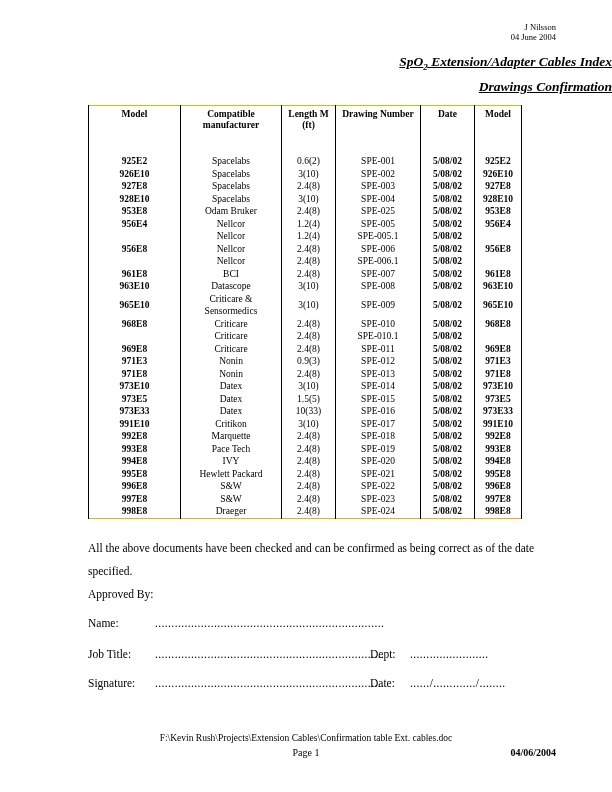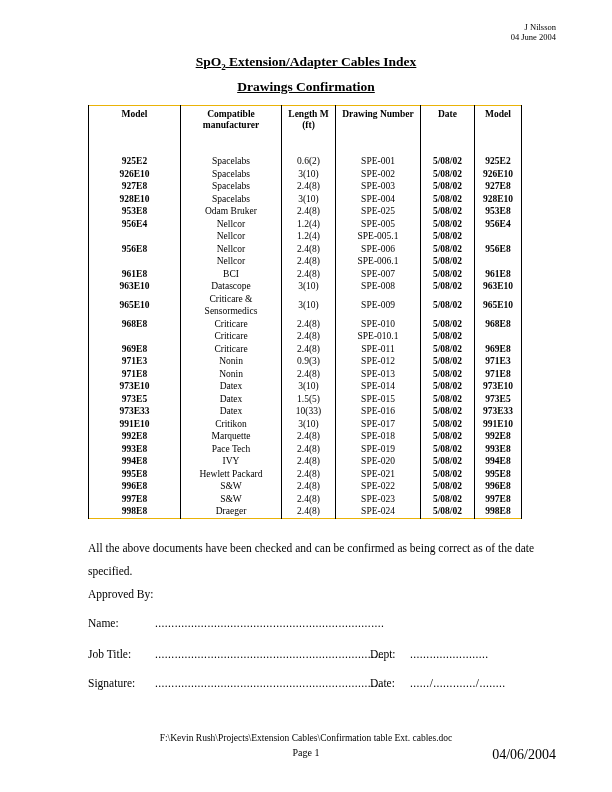--- a/index.html
+++ b/index.html
@@ -8,21 +8,21 @@
     background:#ffffff; color:#000;
     font-family:"Liberation Serif", serif;
     overflow:hidden;
   }
   .doc-header {
     position:absolute; top:22px; right:56px;
     font-size:8.5px; line-height:10px; text-align:right;
   }
   .title-block {
     position:absolute; top:52px; left:0; width:100%;
-    text-align:center; font-size:13.5px; font-weight:bold; line-height:19px;
+    text-align:right; font-size:13.5px; font-weight:bold; line-height:19px;font-style:italic;
   }
   .title-block .uline { text-decoration:underline; }
   sub { font-size:9px; }
 
   table.cables {
     position:absolute; top:105px; left:88px; width:433px;
     border-collapse:collapse; table-layout:fixed;
     font-size:9.5px;
     border:1px solid #eab308;
   }
@@ -55,21 +55,21 @@
 
   .footer-path {
     position:absolute; top:733px; left:0; width:100%;
     text-align:center; font-size:9.5px;font-family:Liberation Serif, serif;
   }
   .footer-page {
     position:absolute; top:747px; left:0; width:100%;
     text-align:center; font-size:10px;
   }
   .footer-date {
-    position:absolute; top:747px; right:56px; font-size:14px;
+    position:absolute; top:747px; right:56px; font-size:10px;font-weight:bold;
   }
 </style>
 </head>
 <body>
 
 <div class="page">
 
   <div class="doc-header">
     <div>J Nilsson</div>
     <div>04 June 2004</div>

